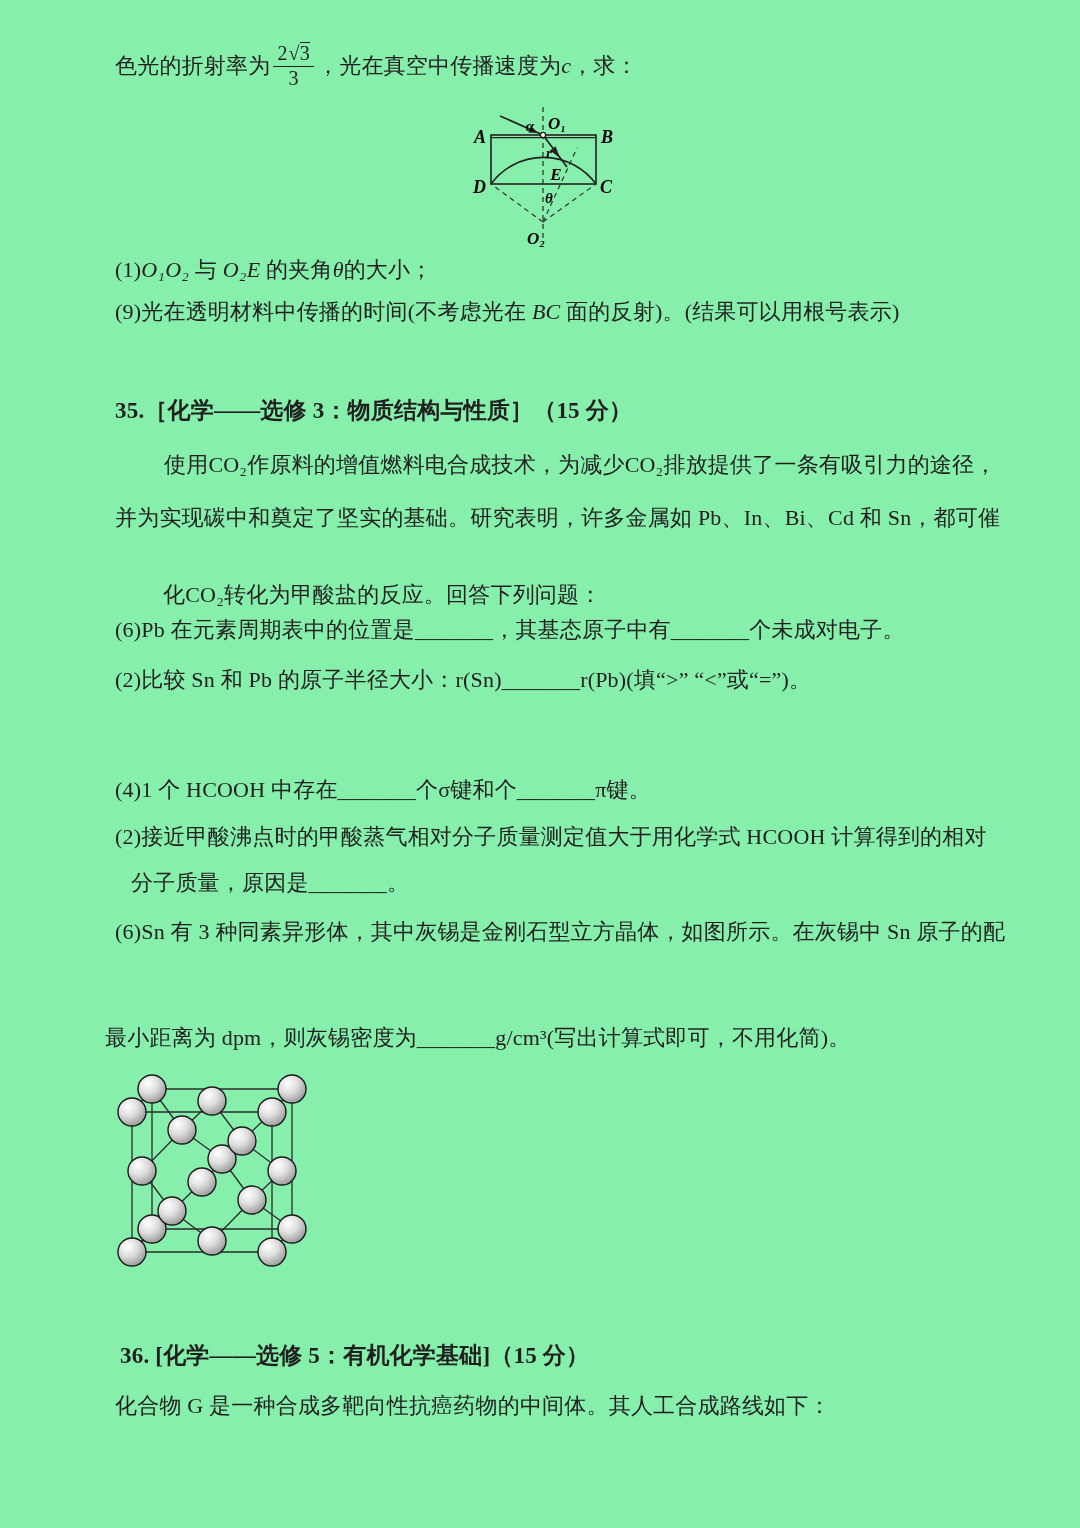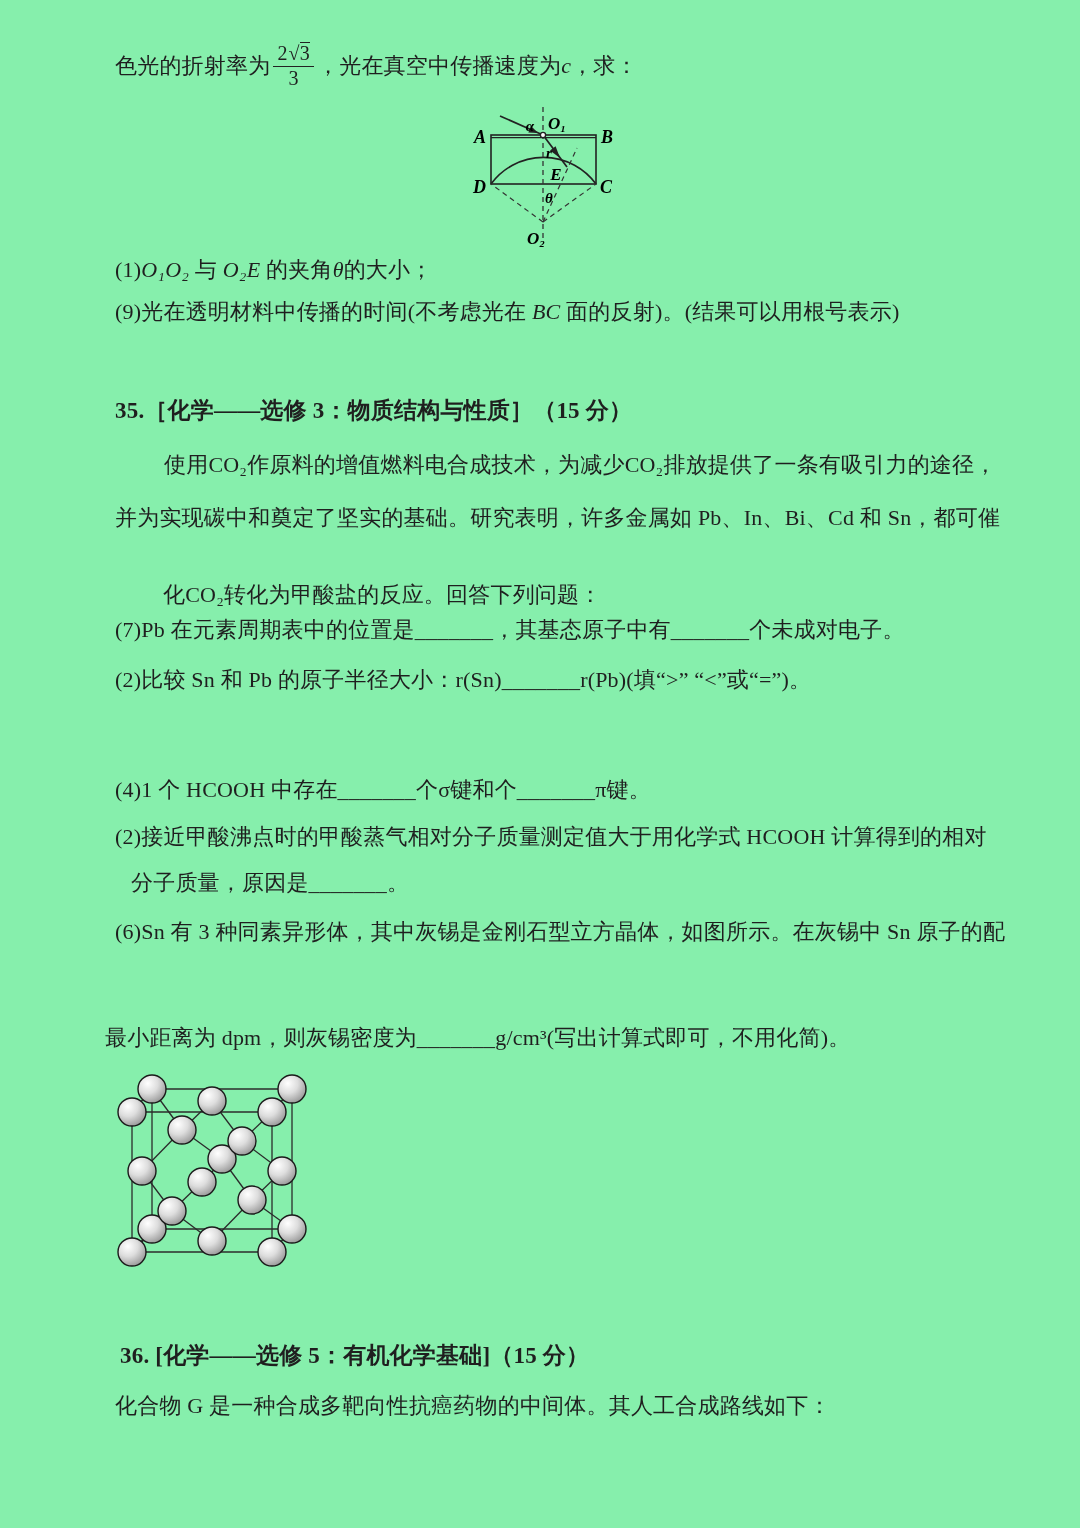--- a/index.html
+++ b/index.html
@@ -90,21 +90,21 @@
     <span>(1)</span><span class="mi">O₁O₂</span><span> 与 </span><span class="mi">O₂E</span><span> 的夹角</span><span class="mi">θ</span><span>的大小；</span>
   </div>
   <div class="line" style="left:115px;top:297px;">
     <span>(9)光在透明材料中传播的时间(不考虑光在 </span><span class="mi">BC</span><span> 面的反射)。(结果可以用根号表示)</span>
   </div>
 
   <div class="line title" style="left:115px;top:395px;">35.［化学——选修 3：物质结构与性质］（15 分）</div>
   <div class="line" style="left:164px;top:450px;">使用CO₂作原料的增值燃料电合成技术，为减少CO₂排放提供了一条有吸引力的途径，</div>
   <div class="line" style="left:115px;top:503px;text-align:center;">并为实现碳中和奠定了坚实的基础。研究表明，许多金属如 Pb、In、Bi、Cd 和 Sn，都可催</div>
   <div class="line" style="left:115px;top:580px;margin-left:48px;">化CO₂转化为甲酸盐的反应。回答下列问题：</div>
-  <div class="line" style="left:115px;top:615px;">(7)Pb 在元素周期表中的位置是_______，其基态原子中有_______个未成对电子。</div>
+  <div class="line" style="left:115px;top:615px;">(6)Pb 在元素周期表中的位置是_______，其基态原子中有_______个未成对电子。</div>
   <div class="line" style="left:115px;top:665px;">(2)比较 Sn 和 Pb 的原子半径大小：r(Sn)_______r(Pb)(填“&gt;” “&lt;”或“=”)。</div>
   <div class="line" style="left:115px;top:775px;">(4)1 个 HCOOH 中存在_______个σ键和个_______π键。</div>
   <div class="line" style="left:115px;top:822px;">(2)接近甲酸沸点时的甲酸蒸气相对分子质量测定值大于用化学式 HCOOH 计算得到的相对</div>
   <div class="line" style="left:131px;top:868px;font-family:Liberation Serif, serif;">分子质量，原因是_______。</div>
   <div class="line" style="left:115px;top:917px;">(6)Sn 有 3 种同素异形体，其中灰锡是金刚石型立方晶体，如图所示。在灰锡中 Sn 原子的配</div>
   <div class="line" style="left:105px;top:1012px;margin-top:11px;">最小距离为 dpm，则灰锡密度为_______g/cm³(写出计算式即可，不用化简)。</div>
 
   <svg class="fig" style="left:110px;top:1068px;" width="220" height="210" viewBox="0 0 220 210">
     <defs>
       <radialGradient id="sg" cx="0.35" cy="0.3" r="0.8">

